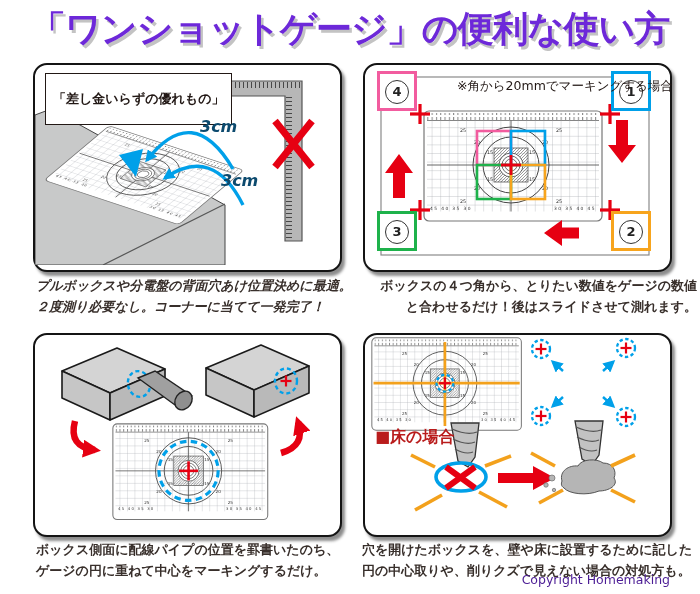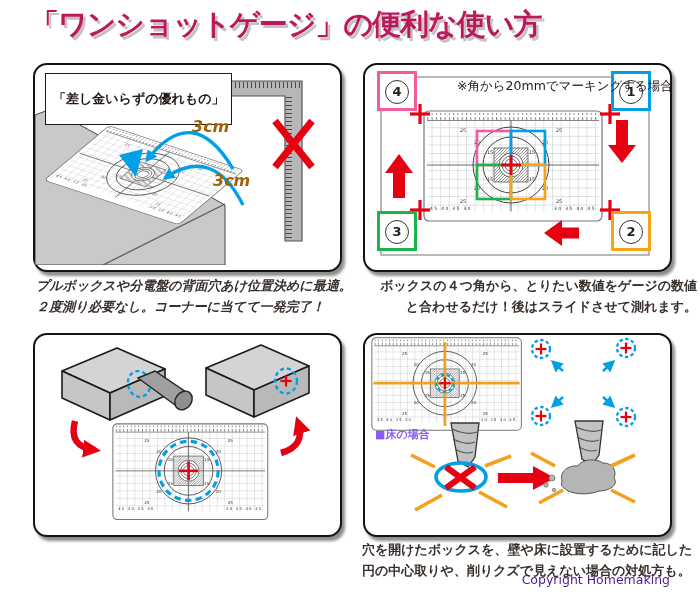--- a/index.html
+++ b/index.html
@@ -1,46 +1,46 @@
 <!DOCTYPE html>
 <html><head>
 <meta charset="utf-8">
 <style>
   html,body{margin:0;padding:0;background:#fff;}
   .page{position:relative;width:700px;height:594px;background:#fff;overflow:hidden;
         font-family:"DejaVu Sans","Liberation Sans",sans-serif;}
-  .title{position:absolute;left:30px;top:5px;width:660px;font-size:29px;font-weight:bold;
-         color:#be185d;letter-spacing:-1px;white-space:nowrap;text-shadow:2.5px 2.5px 0 #c3c3c3;}
+  .title{position:absolute;left:30px;top:5px;width:660px;font-size:36px;font-weight:bold;
+         color:#6d28d9;letter-spacing:-1px;white-space:nowrap;text-shadow:2.5px 2.5px 0 #c3c3c3;}
   .panel{position:absolute;background:#fff;border:2.5px solid #141414;border-radius:14px;
          box-shadow:3px 4px 3px rgba(0,0,0,0.45);}
   #p1{left:33px;top:63px;width:305px;height:205px;}
   #p2{left:363px;top:63px;width:305px;height:205px;}
   #p3{left:33px;top:333px;width:305px;height:200px;}
   #p4{left:363px;top:333px;width:305px;height:200px;}
   .art{position:absolute;left:0;top:0;}
   .caption{position:absolute;font-size:13px;font-weight:bold;color:#382f2b;line-height:1.65;
            white-space:pre-line;}
   #c1{left:36px;top:275px;width:330px;font-style:italic;}
   #c2{left:362px;top:275px;width:335px;text-align:right;}
   #c3{left:36px;top:539px;width:330px;}
   #c4{left:362px;top:539px;width:338px;}
   .copyright{position:absolute;right:30px;top:572px;font-size:12.5px;color:#4c1d95;margin-left:23px;}
   
   .tagbox{position:absolute;left:10px;top:8px;border:1.5px solid #221815;background:#fff;
           padding:16px 7px;font-size:13px;font-weight:bold;color:#221815;white-space:nowrap;}
-  .cm{position:absolute;color:#a16207;font-weight:bold;font-style:italic;font-size:16px;}
+  .cm{position:absolute;color:#0c4a6e;font-weight:bold;font-style:italic;font-size:16px;margin-left:8px;}
   #cm1{left:157px;top:52px;} #cm2{left:178px;top:106px;}
   
   .corner{position:absolute;width:40px;height:40px;border:3px solid;background:#fff;box-sizing:border-box;}
   .cnum{display:block;width:22px;height:22px;margin:6px auto;border:1.6px solid #333;border-radius:50%;
         text-align:center;line-height:22px;font-size:13px;font-weight:bold;color:#222;}
   .p2note{position:absolute;left:52px;top:13px;font-size:12.5px;font-weight:normal;color:#221815;white-space:nowrap;margin-left:40px;}
   
   .p4circle{position:absolute;left:174px;top:40px;font-size:13px;font-weight:bold;color:#00a0e9;white-space:nowrap;}
-  .p4floor{position:absolute;left:10px;top:92px;font-size:11px;font-weight:bold;color:#8b5cf6;}
+  .p4floor{position:absolute;left:10px;top:92px;font-size:16px;font-weight:bold;color:#b91c1c;}
   .p4note{position:absolute;left:7px;top:174px;font-size:11px;font-weight:bold;color:#221815;white-space:nowrap;}
 </style>
 </head>
 <body>
 
 <div class="page">
 
   <svg width="0" height="0" style="position:absolute" aria-hidden="true">
     <defs>
       <pattern id="grid" width="8.6" height="8.6" patternUnits="userSpaceOnUse">
@@ -267,17 +267,19 @@
         <line x1="246" y1="155" x2="270" y2="167"></line>
       </g>
     </svg>
     <div class="p4floor">■床の場合</div>
   </div>
 
   <div class="caption" id="c1">プルボックスや分電盤の背面穴あけ位置決めに最適。
 ２度測り必要なし。コーナーに当てて一発完了！</div>
   <div class="caption" id="c2">ボックスの４つ角から、とりたい数値をゲージの数値
 と合わせるだけ！後はスライドさせて測れます。</div>
+  <div class="caption" id="c3">ボックス側面に配線パイプの位置を罫書いたのち、
+ゲージの円に重ねて中心をマーキングするだけ。</div>
   <div class="caption" id="c4">穴を開けたボックスを、壁や床に設置するために記した
 円の中心取りや、削りクズで見えない場合の対処方も。</div>
 
   <div class="copyright">Copyright Homemaking</div>
 </div>
 
 </body></html>

